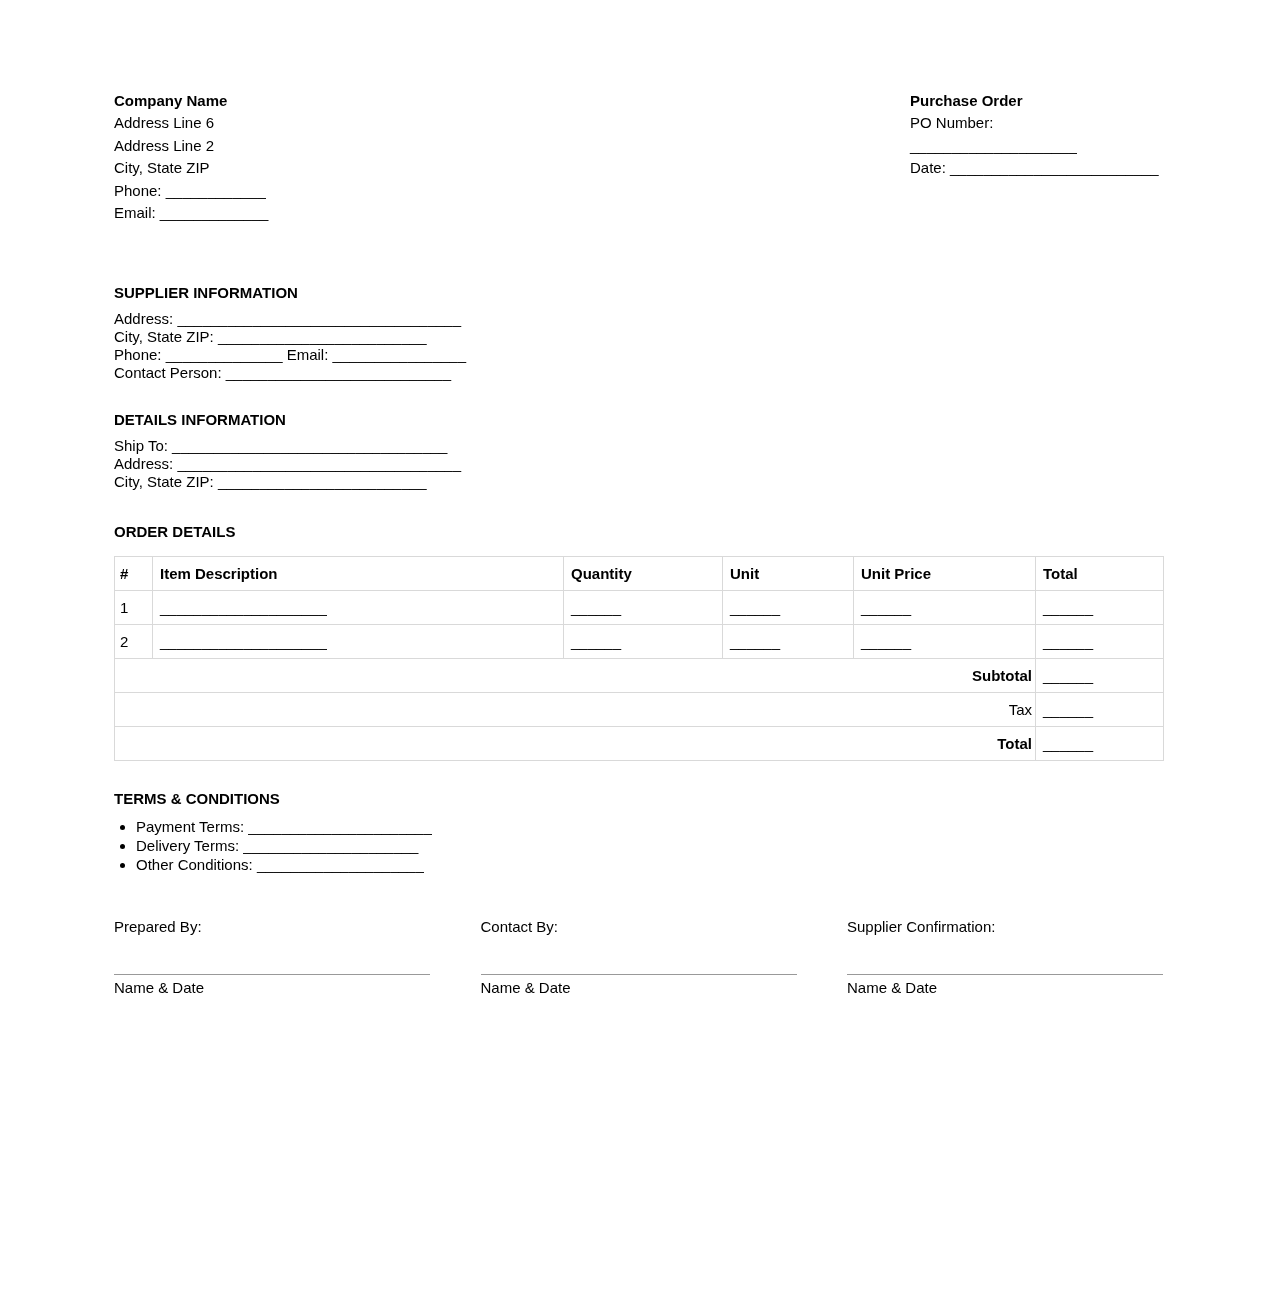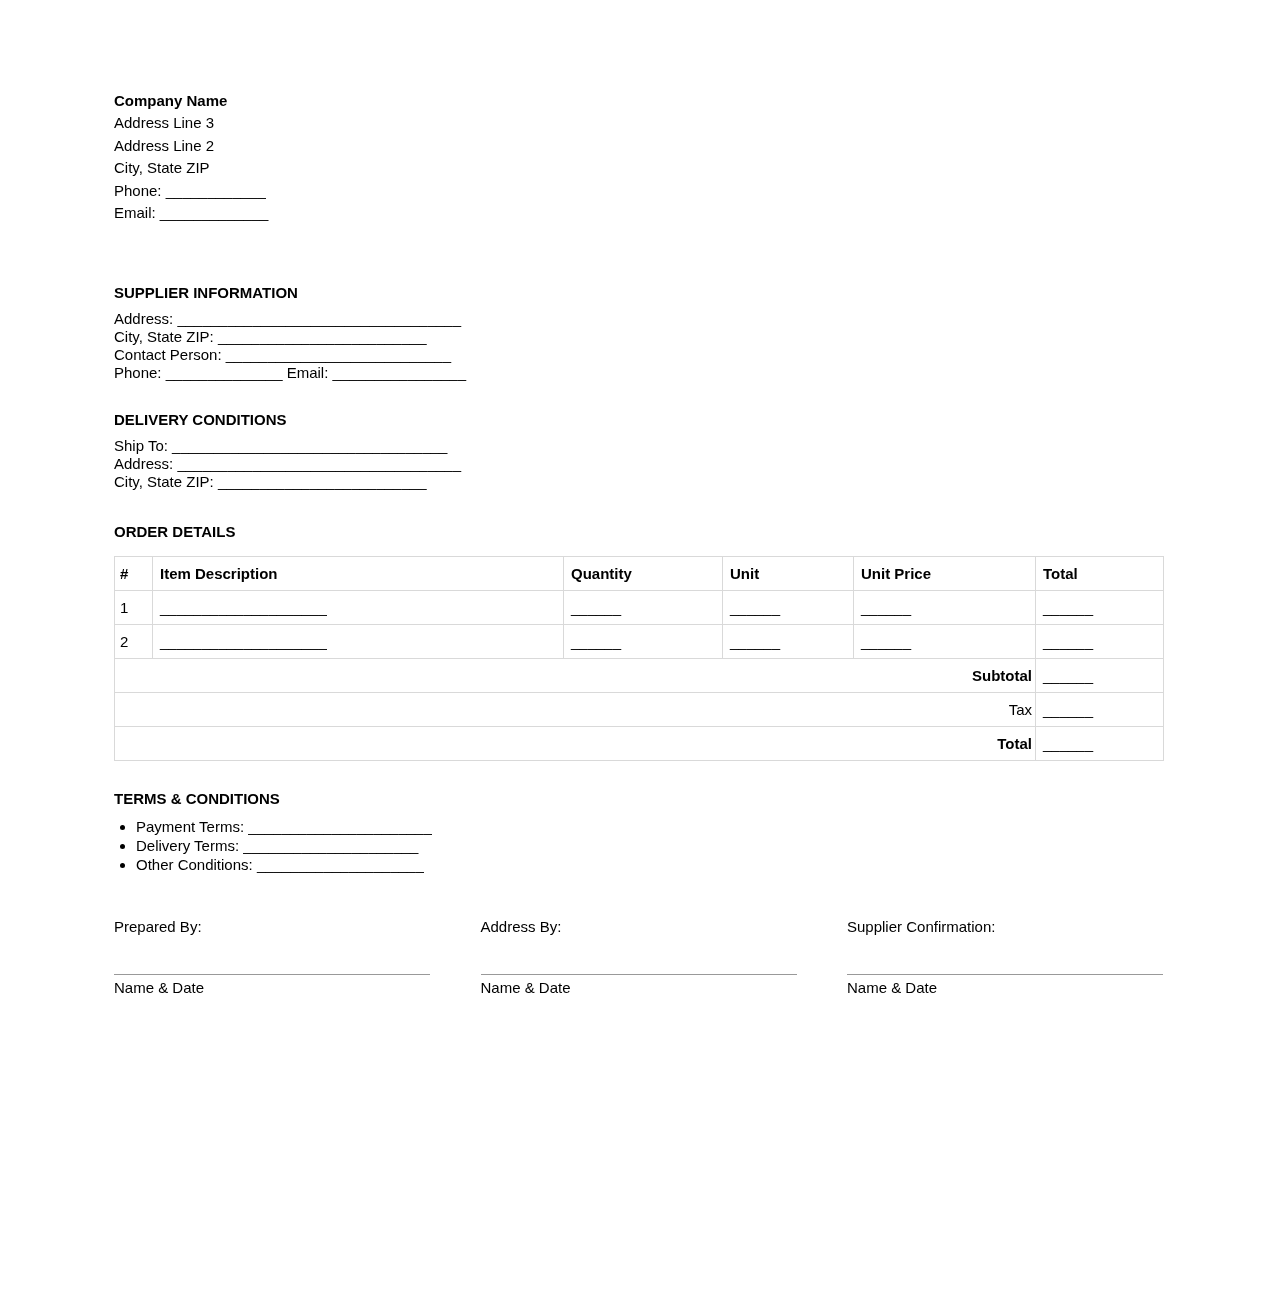--- a/index.html
+++ b/index.html
@@ -64,61 +64,72 @@
 </style>
 </head>
 <body>
 
 <div class="page">
   <div class="content">
 
     <div class="header-row">
       <div class="company-block">
         <div class="bold">Company Name</div>
-        <div>Address Line 3</div>
+        <div>Address Line 6</div>
         <div>Address Line 2</div>
         <div>City, State ZIP</div>
         <div>
           <span>Phone:</span>
           <span class="blank">____________</span>
         </div>
         <div>
           <span>Email:</span>
           <span class="blank">_____________</span>
         </div>
       </div>
 
+      <div class="po-block">
+        <div class="bold">Purchase Order</div>
+        <div>
+          <span>PO Number:</span>
+          <span class="blank">____________________</span>
+        </div>
+        <div>
+          <span>Date:</span>
+          <span class="blank">_________________________</span>
+        </div>
+      </div>
     </div>
 
     <div class="section-supplier">
       <div class="section-title">SUPPLIER INFORMATION</div>
       <div class="fields">
         <div>
           <span>Address:</span>
           <span class="blank">__________________________________</span>
         </div>
         <div>
           <span>City, State ZIP:</span>
           <span class="blank">_________________________</span>
-        </div>
-        <div>
-          <span>Contact Person:</span>
-          <span class="blank">___________________________</span>
         </div>
         <div>
           <span>Phone:</span>
           <span class="blank">______________</span>
           <span>Email:</span>
           <span class="blank">________________</span>
         </div>
+        <div>
+          <span>Contact Person:</span>
+          <span class="blank">___________________________</span>
+        </div>
       </div>
     </div>
 
     <div class="section-delivery">
-      <div class="section-title">DELIVERY CONDITIONS</div>
+      <div class="section-title">DETAILS INFORMATION</div>
       <div class="fields">
         <div>
           <span>Ship To:</span>
           <span class="blank">_________________________________</span>
         </div>
         <div>
           <span>Address:</span>
           <span class="blank">__________________________________</span>
         </div>
         <div>
@@ -200,21 +211,21 @@
       </ul>
     </div>
 
     <div class="sig-row">
       <div class="sig-block">
         <div class="sig-label">Prepared By:</div>
         <div class="sig-line"></div>
         <div class="sig-caption">Name &amp; Date</div>
       </div>
       <div class="sig-block">
-        <div class="sig-label">Address By:</div>
+        <div class="sig-label">Contact By:</div>
         <div class="sig-line"></div>
         <div class="sig-caption">Name &amp; Date</div>
       </div>
       <div class="sig-block">
         <div class="sig-label">Supplier Confirmation:</div>
         <div class="sig-line"></div>
         <div class="sig-caption">Name &amp; Date</div>
       </div>
     </div>
 

